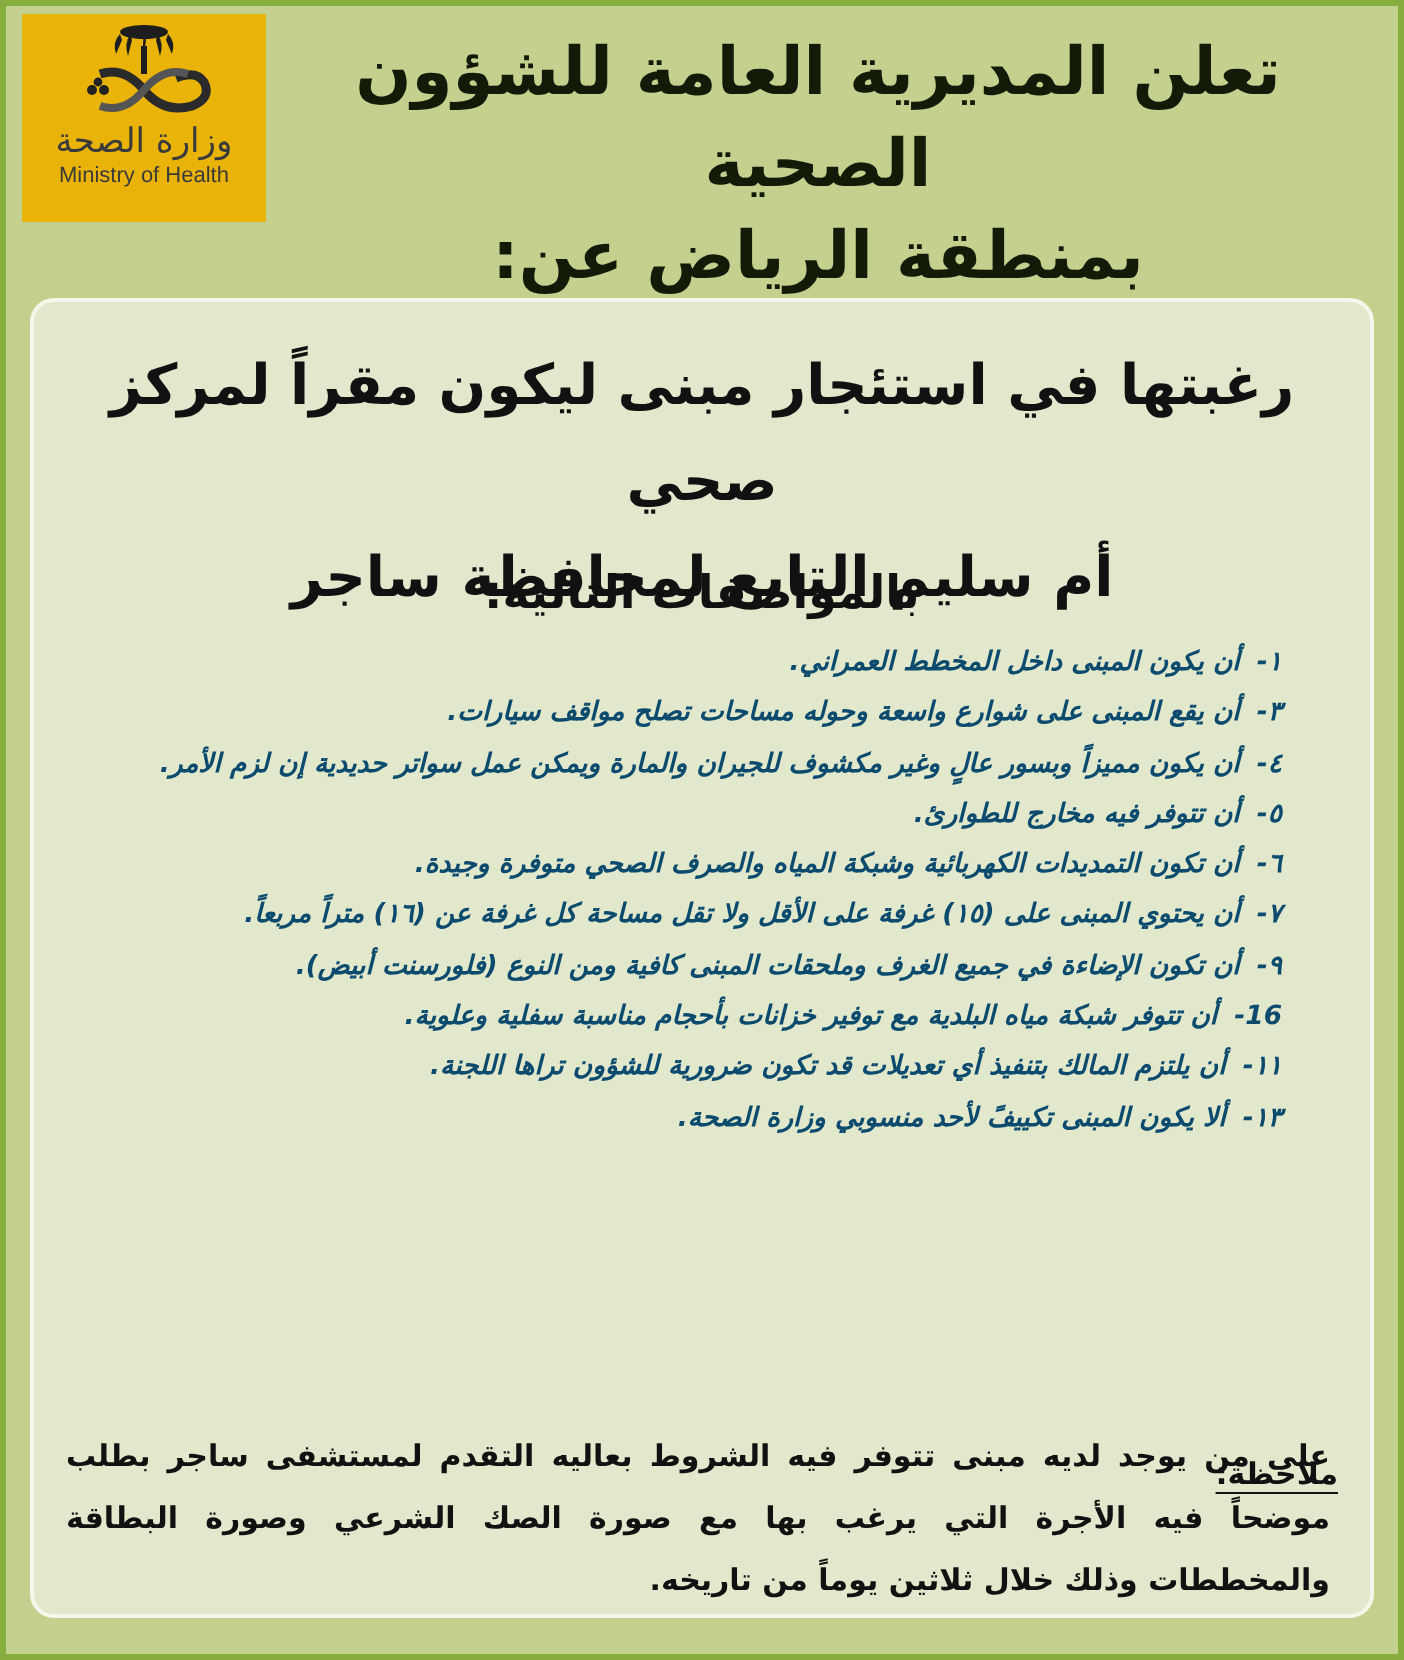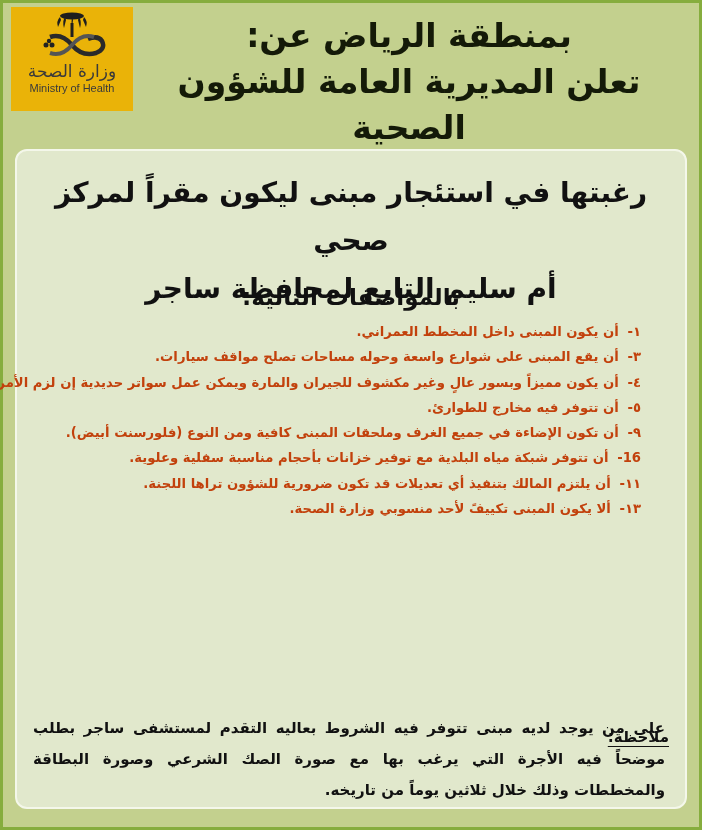--- a/index.html
+++ b/index.html
@@ -53,21 +53,21 @@
     font-family: "DejaVu Sans", sans-serif; font-weight: bold;
     color: #111; font-size: 23px; line-height: 20px;
   }
   .specs {
     position: absolute; right: 44px; top: 168px; width: 620px;
     margin: 0; padding: 0; list-style: none;
     direction: rtl; text-align: right;
   }
   .specs li {
     font-family: "DejaVu Sans", sans-serif; font-weight: bold;
-    color: #c2410c; font-size: 13.2px; line-height: 25.3px; white-space: nowrap;
+    color: #0c4a6e; font-size: 13.2px; line-height: 25.3px; white-space: nowrap; font-style: italic;
   }
   .specs li .num { margin-left: 4px; }
   .note-heading {
     position: absolute; right: 16px; top: 540px;
     direction: rtl;
     font-family: "DejaVu Sans", sans-serif; font-weight: bold;
     color: #111; font-size: 15px; line-height: 20px;
     text-decoration: underline; text-underline-offset: 4px; margin-top: 36px;
   }
   .note-body {
@@ -99,37 +99,39 @@
       <path d="M64 26 Q52 22 42 34 Q32 46 20 42" fill="none" stroke="#555" stroke-width="4"></path>
       <circle cx="16" cy="34" r="2.5" fill="#222"></circle>
       <circle cx="22" cy="34" r="2.5" fill="#222"></circle>
       <circle cx="19" cy="30" r="2.2" fill="#222"></circle>
     </svg>
     <div class="logo-ar">وزارة الصحة</div>
     <div class="logo-en">Ministry of Health</div>
   </div>
 
   <div class="headline">
+    <div>تعلن المديرية العامة للشؤون الصحية</div>
     <div>بمنطقة الرياض عن:</div>
-    <div>تعلن المديرية العامة للشؤون الصحية</div>
   </div>
 
   <div class="panel">
     <div class="panel-title">
       <div>رغبتها في استئجار مبنى ليكون مقراً لمركز صحي</div>
       <div>أم سليم التابع لمحافظة ساجر</div>
     </div>
 
     <div class="spec-heading">بالمواصفات التالية:</div>
 
     <ul class="specs">
       <li><span class="num">١-</span> <span>أن يكون المبنى داخل المخطط العمراني.</span></li>
       <li><span class="num">٣-</span> <span>أن يقع المبنى على شوارع واسعة وحوله مساحات تصلح مواقف سيارات.</span></li>
       <li><span class="num">٤-</span> <span>أن يكون مميزاً وبسور عالٍ وغير مكشوف للجيران والمارة ويمكن عمل سواتر حديدية إن لزم الأمر.</span></li>
       <li><span class="num">٥-</span> <span>أن تتوفر فيه مخارج للطوارئ.</span></li>
+      <li><span class="num">٦-</span> <span>أن تكون التمديدات الكهربائية وشبكة المياه والصرف الصحي متوفرة وجيدة.</span></li>
+      <li><span class="num">٧-</span> <span>أن يحتوي المبنى على (١٥) غرفة على الأقل ولا تقل مساحة كل غرفة عن (١٦) متراً مربعاً.</span></li>
       <li><span class="num">٩-</span> <span>أن تكون الإضاءة في جميع الغرف وملحقات المبنى كافية ومن النوع (فلورسنت أبيض).</span></li>
       <li><span class="num">16-</span> <span>أن تتوفر شبكة مياه البلدية مع توفير خزانات بأحجام مناسبة سفلية وعلوية.</span></li>
       <li><span class="num">١١-</span> <span>أن يلتزم المالك بتنفيذ أي تعديلات قد تكون ضرورية للشؤون تراها اللجنة.</span></li>
       <li><span class="num">١٣-</span> <span>ألا يكون المبنى تكييفً لأحد منسوبي وزارة الصحة.</span></li>
     </ul>
 
     <div class="note-heading">ملاحظة:</div>
     <div class="note-body">على من يوجد لديه مبنى تتوفر فيه الشروط بعاليه التقدم لمستشفى ساجر بطلب موضحاً فيه الأجرة التي يرغب بها مع صورة الصك الشرعي وصورة البطاقة والمخططات وذلك خلال ثلاثين يوماً من تاريخه.</div>
   </div>
 </div>

